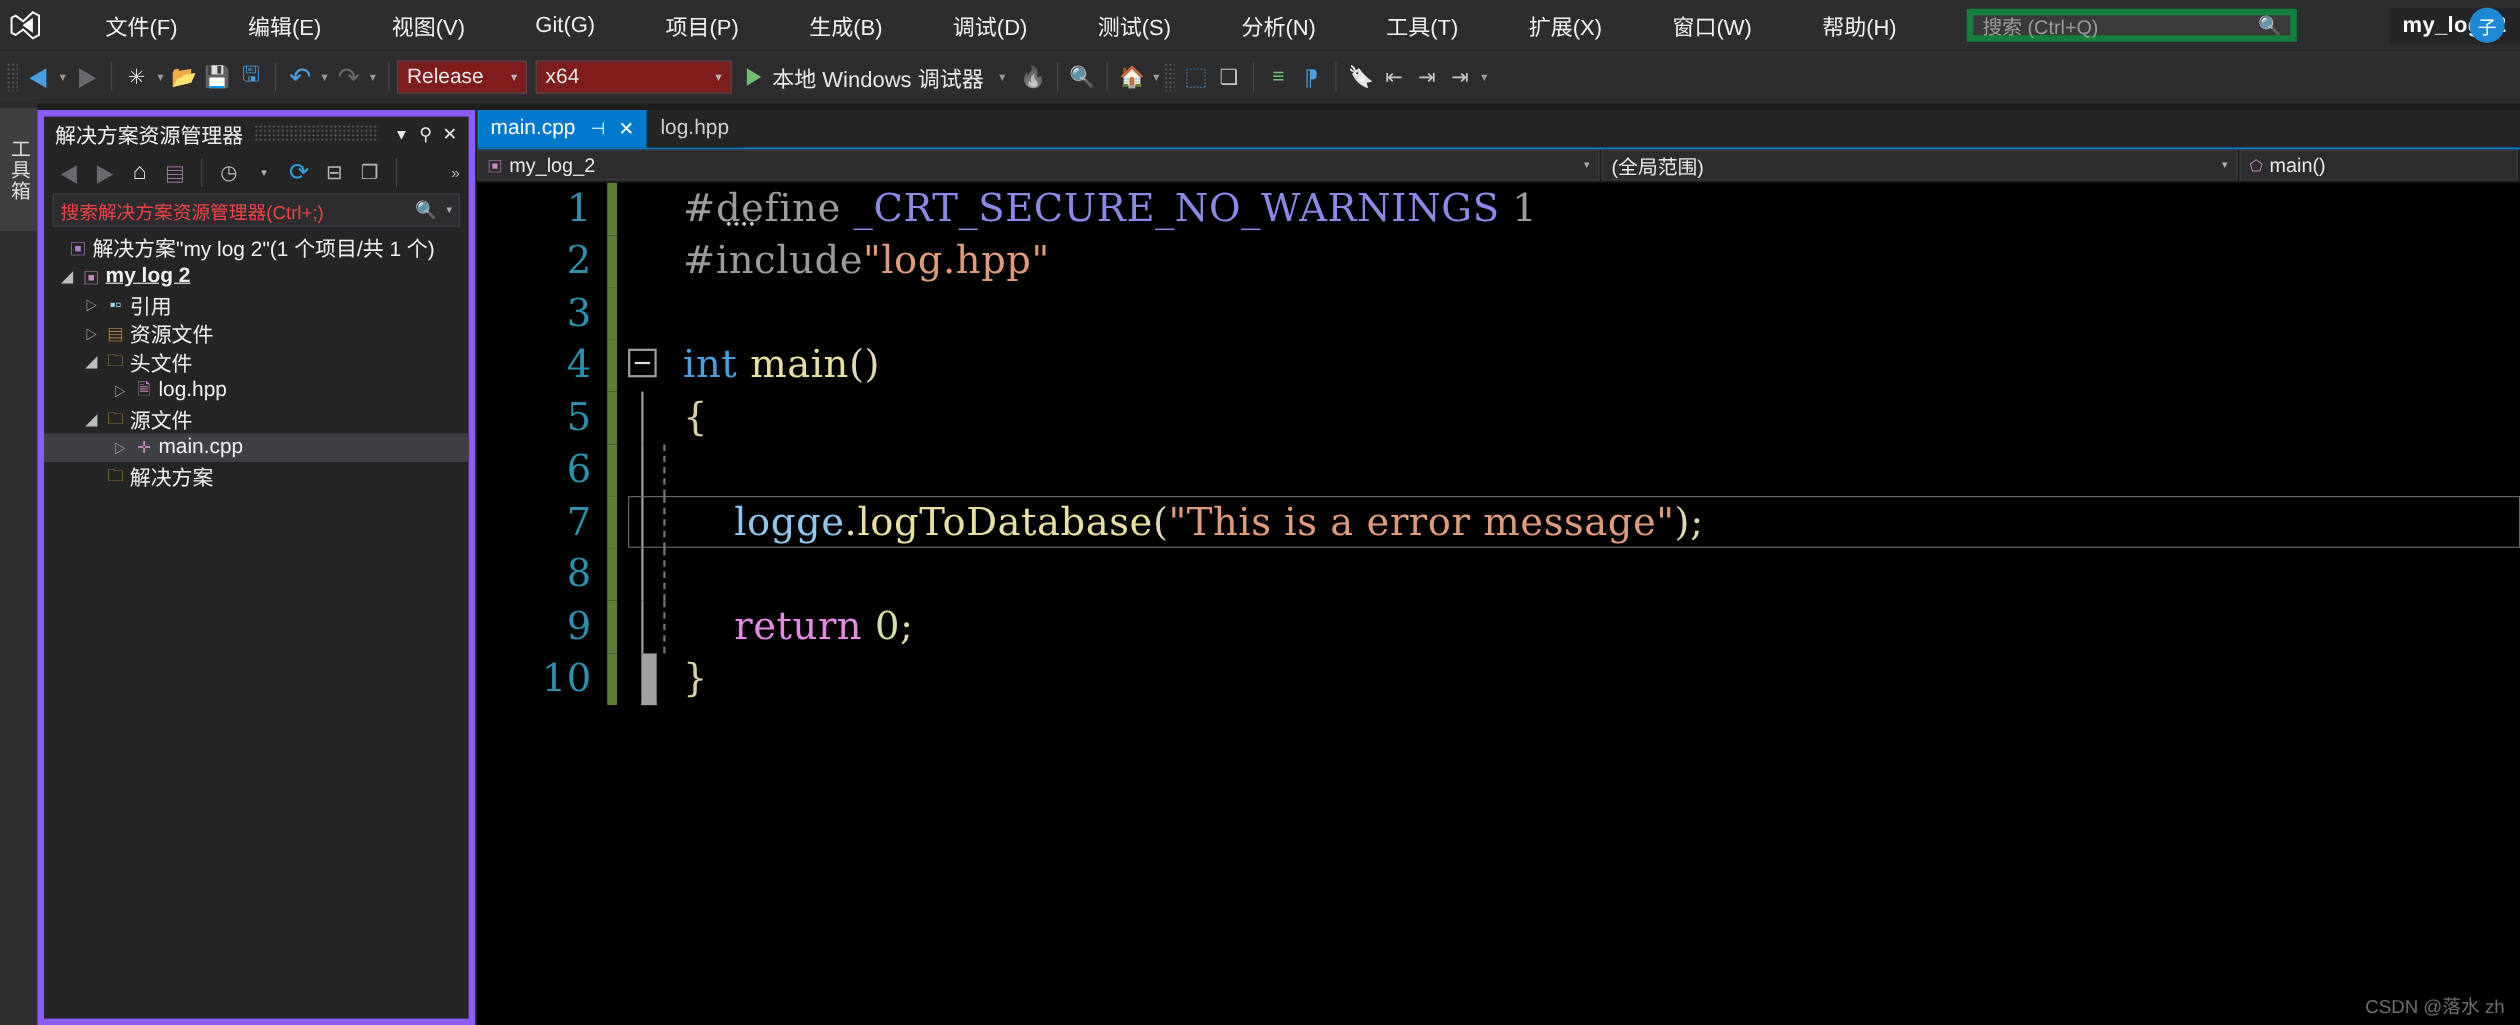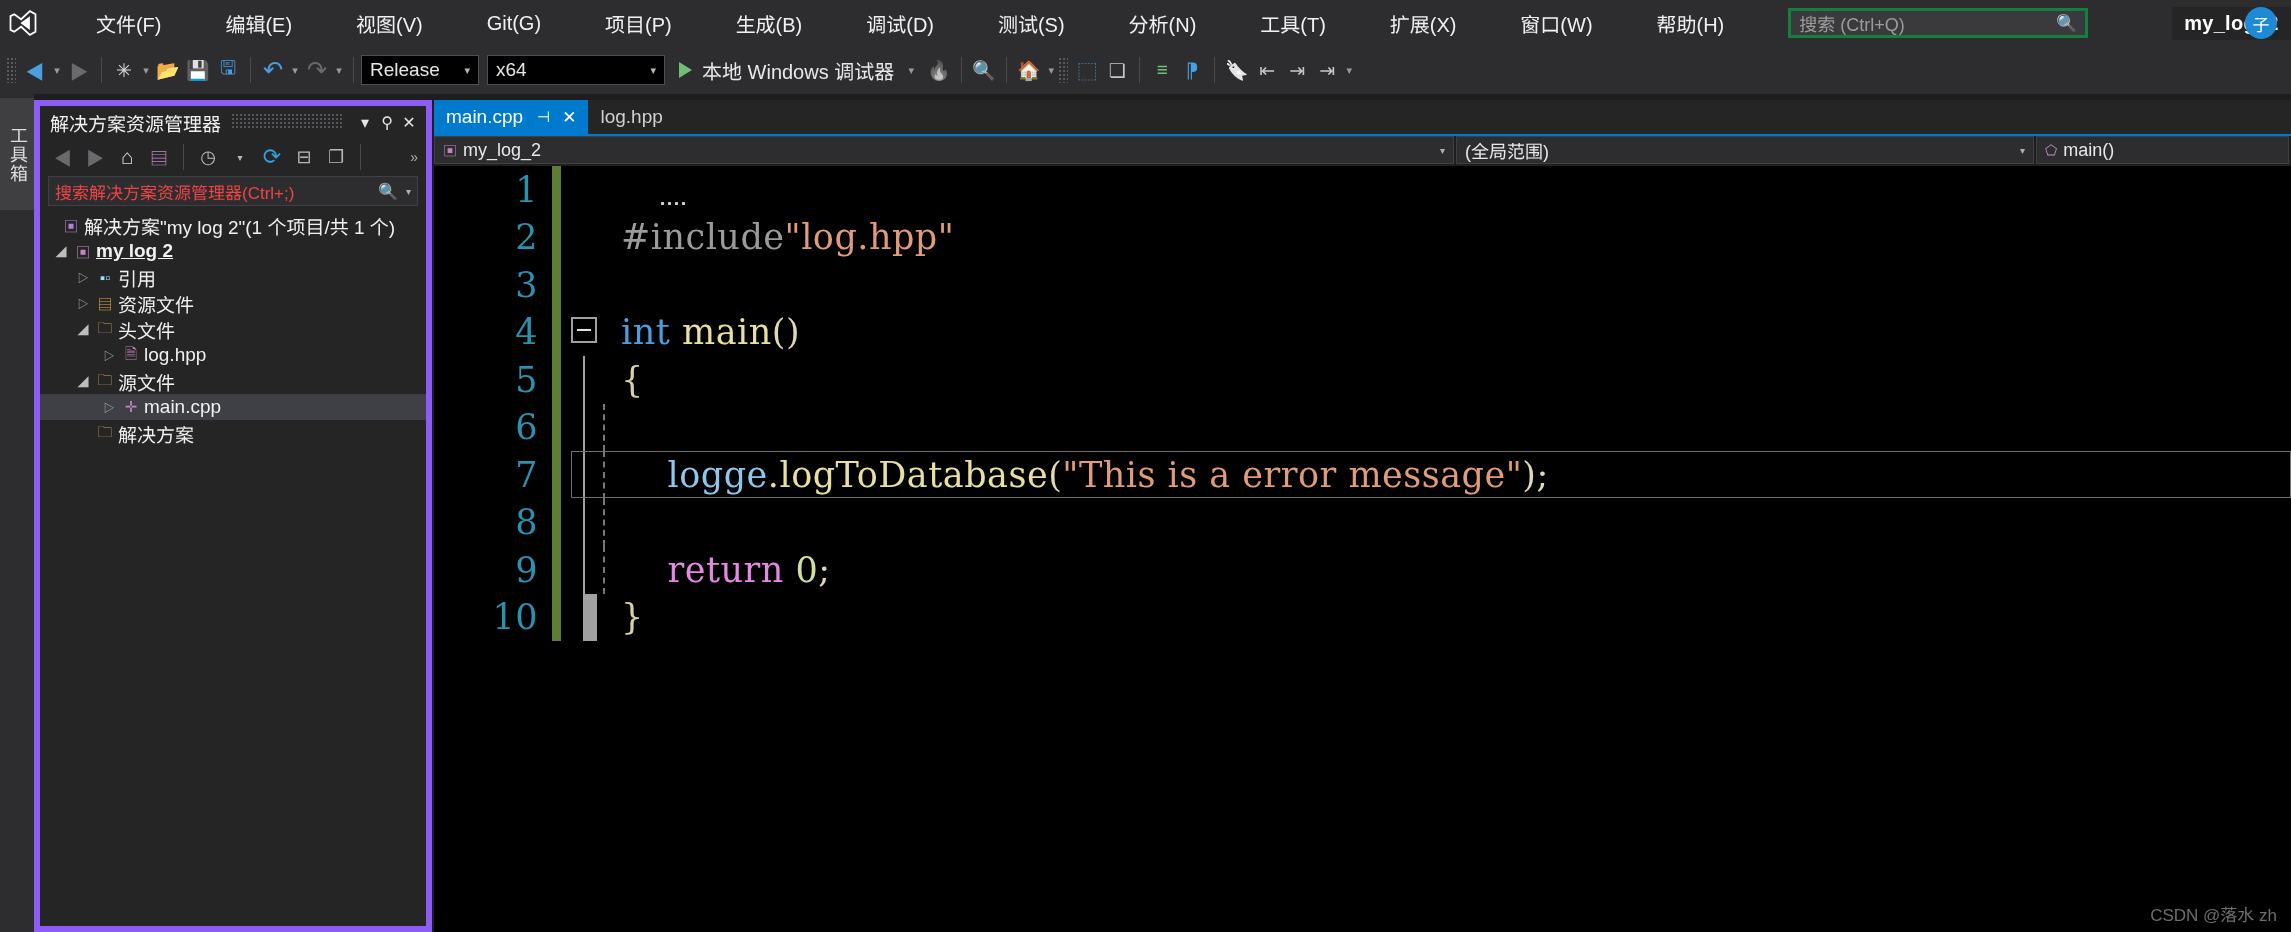--- a/index.html
+++ b/index.html
@@ -19,21 +19,21 @@
   .vs-logo {
     width:46px; height:46px; display:flex; align-items:center; justify-content:center;
   }
   .vs-logo svg { display:block; }
   .menu-item {
     color:#f1f1f1; font-size:20px; padding:0 14px; height:46px;
     display:flex; align-items:center; white-space:nowrap; cursor:default;
   }
   .search-box {
     margin-left:14px; width:300px; height:30px; background:#3a3a3c;
-    border:3px solid #15803d; display:flex; align-items:center;
+    border:6px solid #15803d; display:flex; align-items:center;
     padding:0 8px; position:relative;
   }
   .search-box .ph { color:#9b9b9b; font-size:18px; }
   .search-box .mag { margin-left:auto; color:#e0e0e0; font-size:17px; }
   .proj-badge {
     margin-left:48px; background:#252526; color:#ffffff; font-size:20px;
     font-weight:bold; padding:5px 12px; letter-spacing:0.3px;
   }
   .avatar {
     position:absolute; right:14px; top:7px;
@@ -47,21 +47,21 @@
     background:#2d2d30; display:flex; align-items:center; padding-left:6px;
   }
   .grip { width:10px; height:26px; margin-right:4px;
     background-image:radial-gradient(#5a5a5e 1px, transparent 1px);
     background-size:4px 4px; }
   .tb { height:36px; min-width:30px; display:flex; align-items:center;
         justify-content:center; color:#c5c5c5; font-size:19px; cursor:default; }
   .tb.sm { min-width:14px; font-size:11px; color:#9a9a9a; }
   .sep { width:1px; height:26px; background:#4a4a4d; margin:0 7px; }
   .combo {
-    height:30px; background:#000000; border:1px solid #4e4e52; color:#e6e6e6;
+    height:30px; background:#7f1d1d; border:1px solid #4e4e52; color:#e6e6e6;
     font-size:19px; display:flex; align-items:center; padding:0 8px;
     margin-right:8px; white-space:nowrap;
   }
   .combo .cv { margin-right:10px; }
   .combo .ca { color:#b8b8b8; font-size:11px; margin-left:auto; }
   .run-btn { display:flex; align-items:center; color:#e8e8e8; font-size:20px;
              padding:0 6px; height:36px; white-space:nowrap; }
   .tri { width:0;height:0;border-left:13px solid #6fbf73;
          border-top:8px solid transparent;border-bottom:8px solid transparent;
          margin-right:10px; }
@@ -394,20 +394,21 @@
       <span class="nico" style="color:#c586c0">⬠</span>
       <span>main()</span>
     </div>
   </div>
 
   <div class="code-surface" id="code-surface">
       <div class="codeline">
         <span class="lnum">1</span>
         <span class="chbar"></span>
         <span class="gutter2"></span>
+        <span class="ctext"><span class="c-pp">#define </span><span class="c-mac">_CRT_SECURE_NO_WARNINGS </span><span class="c-pp">1</span></span>
       </div>
       <div class="codeline">
         <span class="lnum">2</span>
         <span class="chbar"></span>
         <span class="gutter2"></span>
         <span class="ctext"><span class="c-pp">#include</span><span class="c-str">"log.hpp"</span></span>
       </div>
       <div class="codeline">
         <span class="lnum">3</span>
         <span class="chbar"></span>

